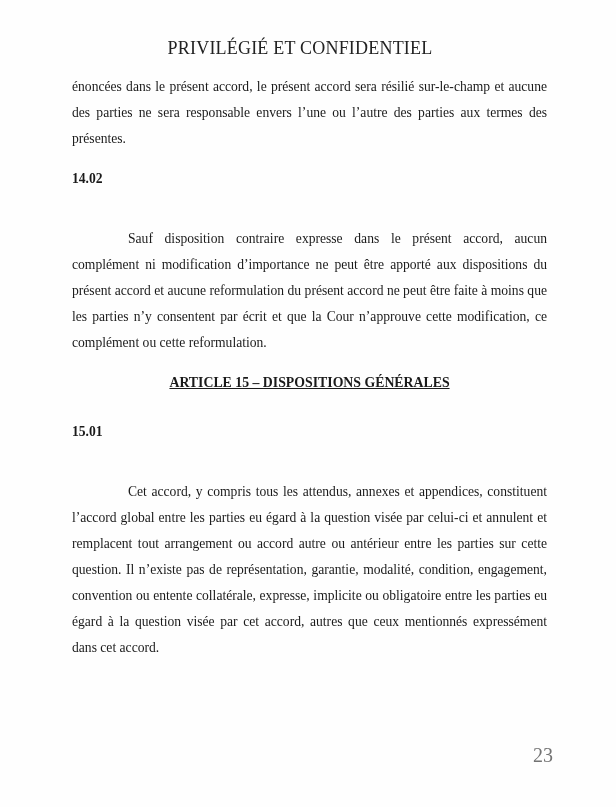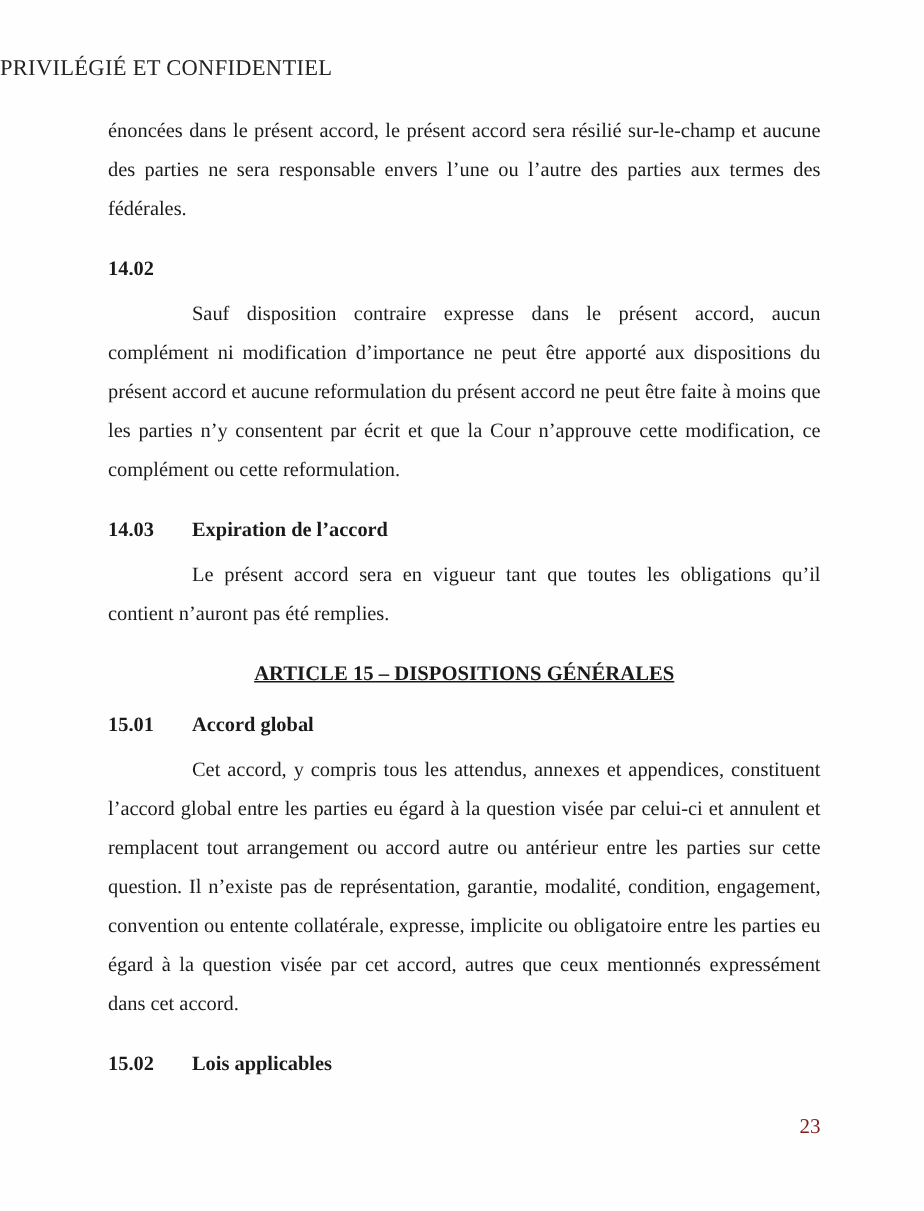--- a/index.html
+++ b/index.html
@@ -3,79 +3,68 @@
   <meta charset="utf-8">
   <style>
     html, body { margin: 0; padding: 0; background: #ffffff; }
     body {
       width: 616px; height: 807px; position: relative; overflow: hidden;
       font-family: "Liberation Serif", "DejaVu Serif", serif;
       color: #1a1a1a;
     }
     .page { position: absolute; left: 0; top: 0; width: 616px; height: 807px; background: #fefefe; }
     .header {
-      position: absolute; top: 38px; left: 0; width: 600px; 
-      font-size: 15px; letter-spacing: 0.2px; color: #222;
+      position: absolute; top: 38px; left: 0; width: 600px; text-align: center;
+      font-size: 18px; letter-spacing: 0.2px; color: #222;
     }
     .body {
       position: absolute; left: 72px; top: 74px; width: 475px;
       font-size: 13.6px; line-height: 26px;
     }
     .para { margin: 0; text-align: justify; }
     .para.indent { text-indent: 56px; }
     .para.last { text-align-last: left; }
     .section-head {
       display: flex; font-weight: bold; margin-top: 10px; margin-bottom: 0;
       line-height: 26px;
+      flex-direction: column;
     }
     .section-num { width: 56px; flex: 0 0 56px; }
     .article-head {
       text-align: center; font-weight: bold; margin-top: 8px; font-size: 13.8px; text-decoration: underline;
     }
     .page-number {
-      position: absolute; left: 533px; top: 744px; font-size: 14px; color: #7f1d1d;
+      position: absolute; left: 533px; top: 744px; font-size: 20px; color: #737373;
     }
   </style>
 </head>
 <body>
 
 <div class="page">
   <div class="header">PRIVILÉGIÉ ET CONFIDENTIEL</div>
 
   <div class="body">
-    <p class="para last">énoncées dans le présent accord, le présent accord sera résilié sur-le-champ et aucune des parties ne sera responsable envers l’une ou l’autre des parties aux termes des fédérales.</p>
+    <p class="para last">énoncées dans le présent accord, le présent accord sera résilié sur-le-champ et aucune des parties ne sera responsable envers l’une ou l’autre des parties aux termes des présentes.</p>
 
     <div class="section">
       <div class="section-head" style="margin-top:14px;">
         <span class="section-num">14.02</span>
       </div>
       <p class="para indent last" style="margin-top:4px;">Sauf disposition contraire expresse dans le présent accord, aucun complément ni modification d’importance ne peut être apporté aux dispositions du présent accord et aucune reformulation du présent accord ne peut être faite à moins que les parties n’y consentent par écrit et que la Cour n’approuve cette modification, ce complément ou cette reformulation.</p>
     </div>
 
-    <div class="section">
-      <div class="section-head" style="margin-top:14px;">
-        <span class="section-num">14.03</span>
-        <span class="section-title">Expiration de l’accord</span>
-      </div>
-      <p class="para indent last" style="margin-top:4px;">Le présent accord sera en vigueur tant que toutes les obligations qu’il contient n’auront pas été remplies.</p>
-    </div>
 
     <div class="article-head" style="margin-top:14px;">ARTICLE 15 – DISPOSITIONS GÉNÉRALES</div>
 
     <div class="section">
-      <div class="section-head" style="margin-top:8px;">
+      <div class="section-head" style="margin-top:23px;">
         <span class="section-num">15.01</span>
-        <span class="section-title">Accord global</span>
       </div>
       <p class="para indent last" style="margin-top:4px;">Cet accord, y compris tous les attendus, annexes et appendices, constituent l’accord global entre les parties eu égard à la question visée par celui-ci et annulent et remplacent tout arrangement ou accord autre ou antérieur entre les parties sur cette question. Il n’existe pas de représentation, garantie, modalité, condition, engagement, convention ou entente collatérale, expresse, implicite ou obligatoire entre les parties eu égard à la question visée par cet accord, autres que ceux mentionnés expressément dans cet accord.</p>
     </div>
 
     <div class="section">
-      <div class="section-head" style="margin-top:14px;">
-        <span class="section-num">15.02</span>
-        <span class="section-title">Lois applicables</span>
-      </div>
     </div>
 
   </div>
 
   <div class="page-number">23</div>
 </div>
 
 </body></html>

